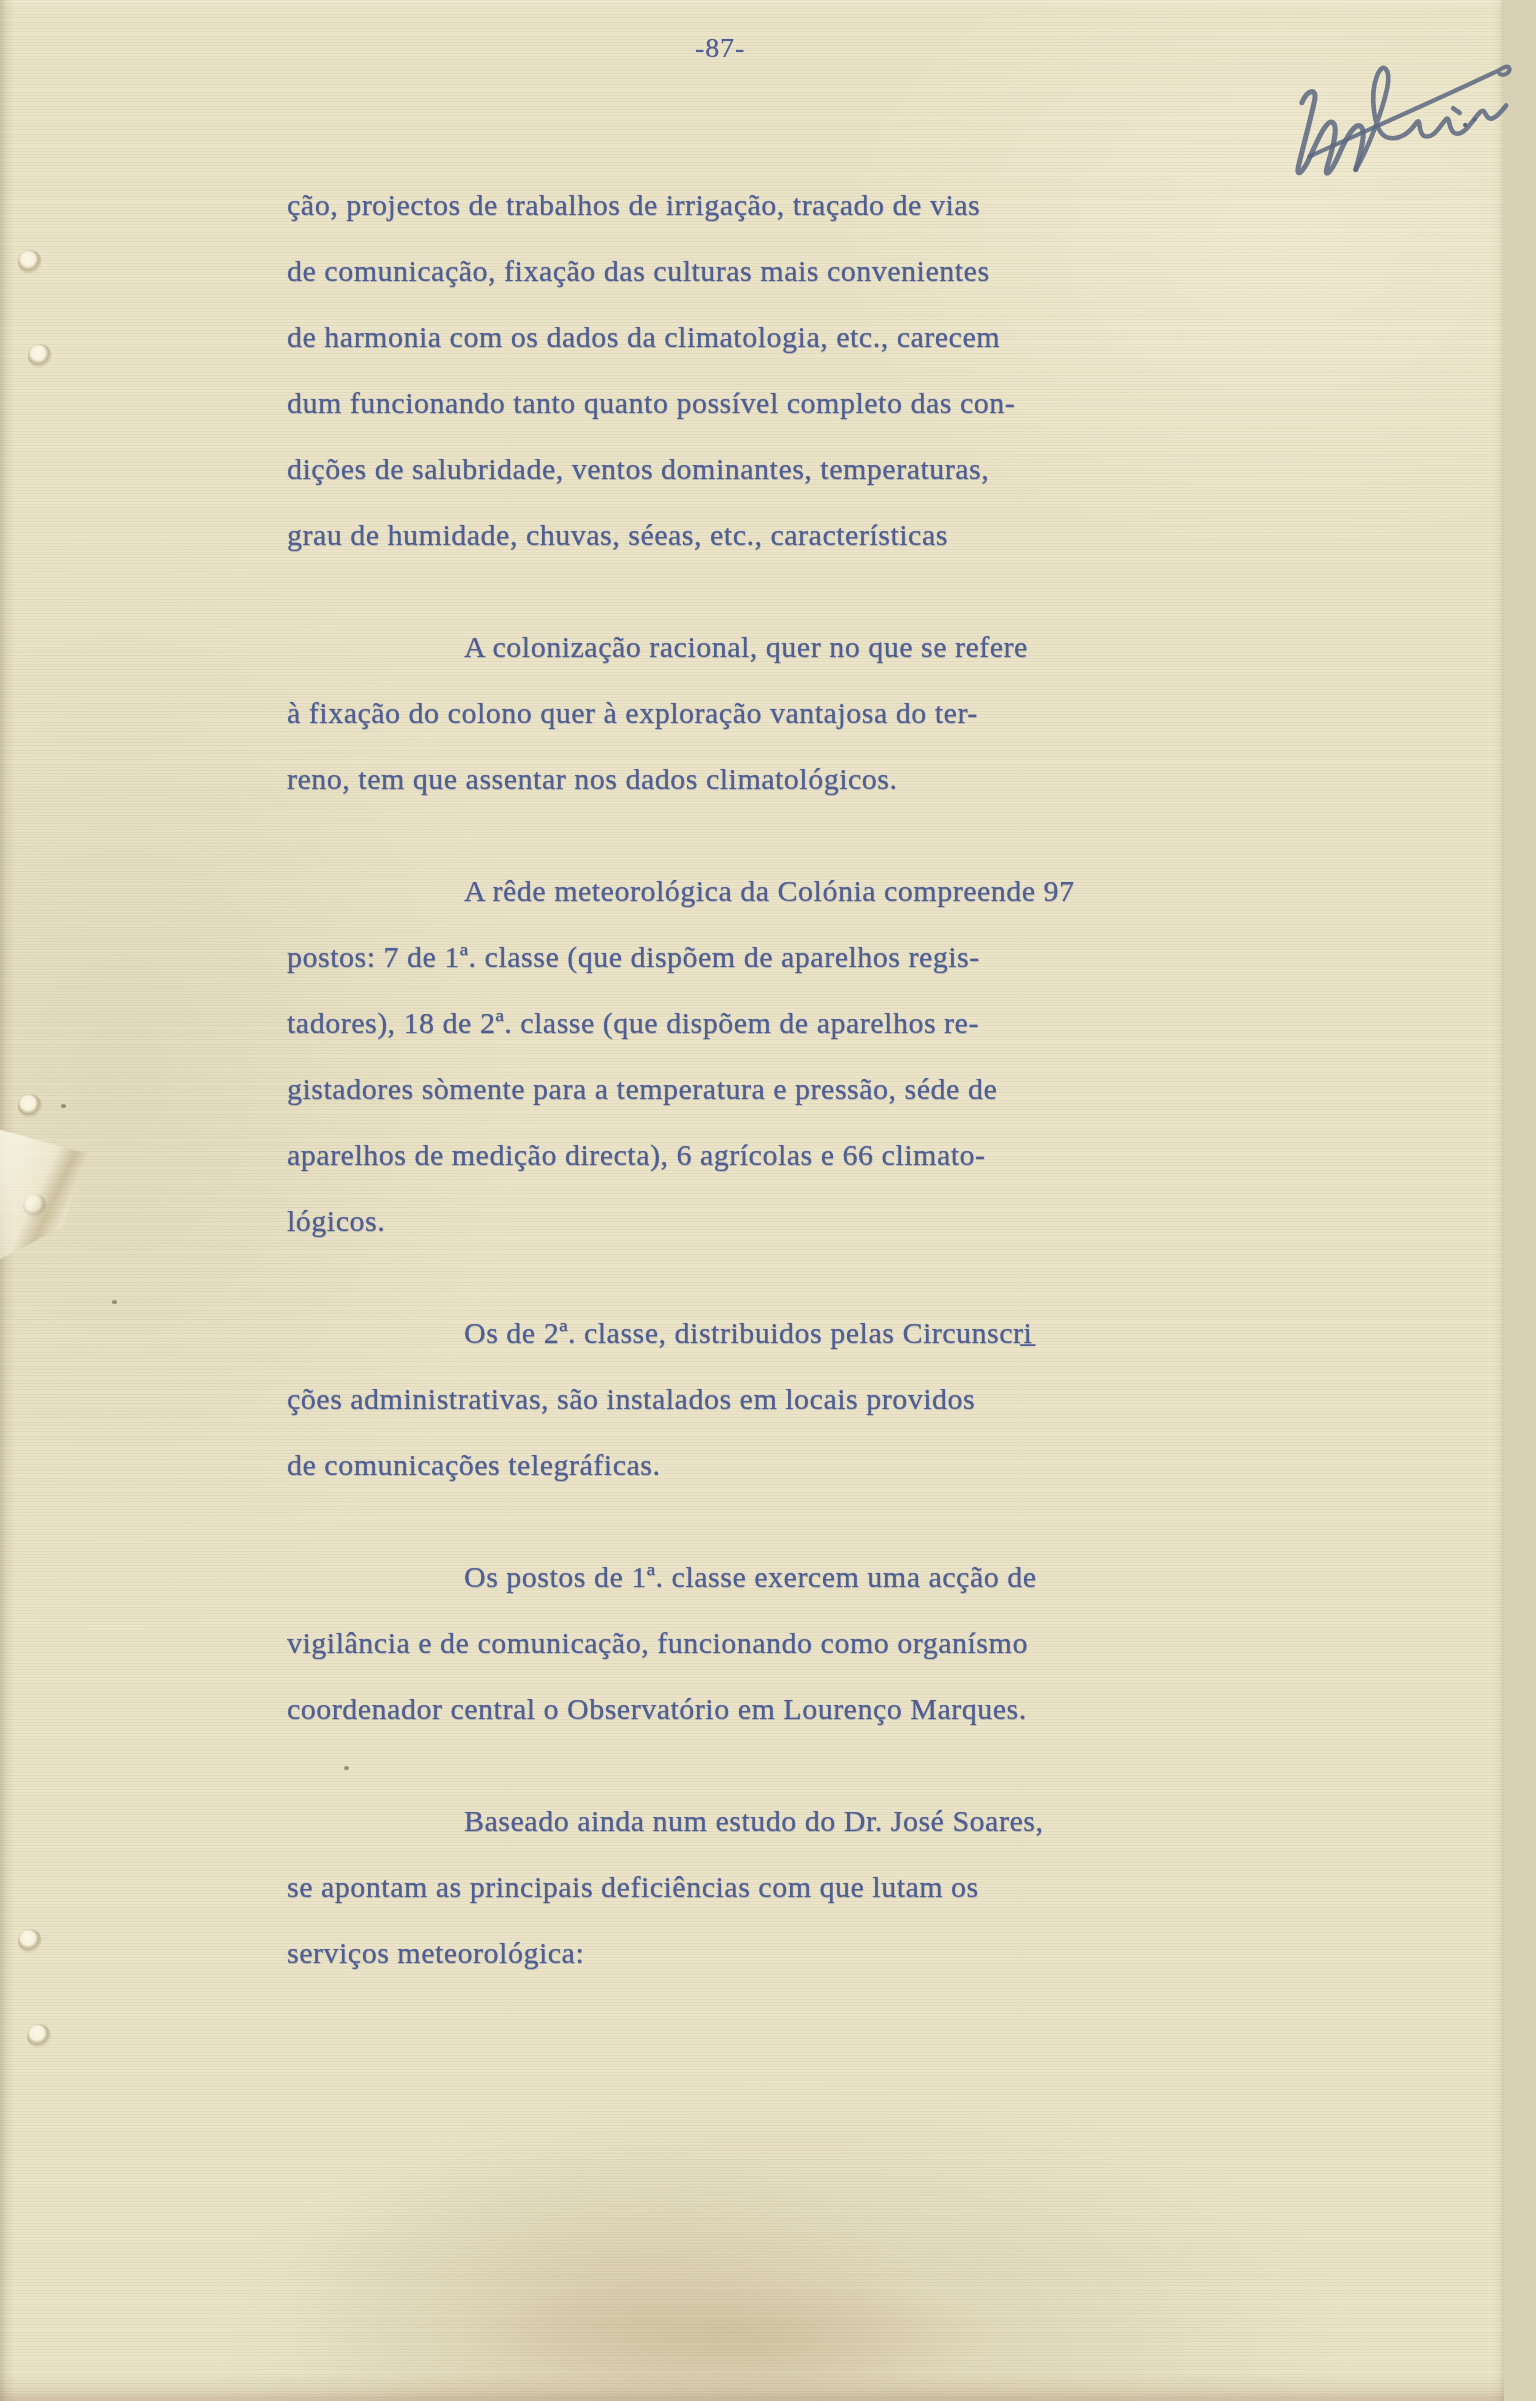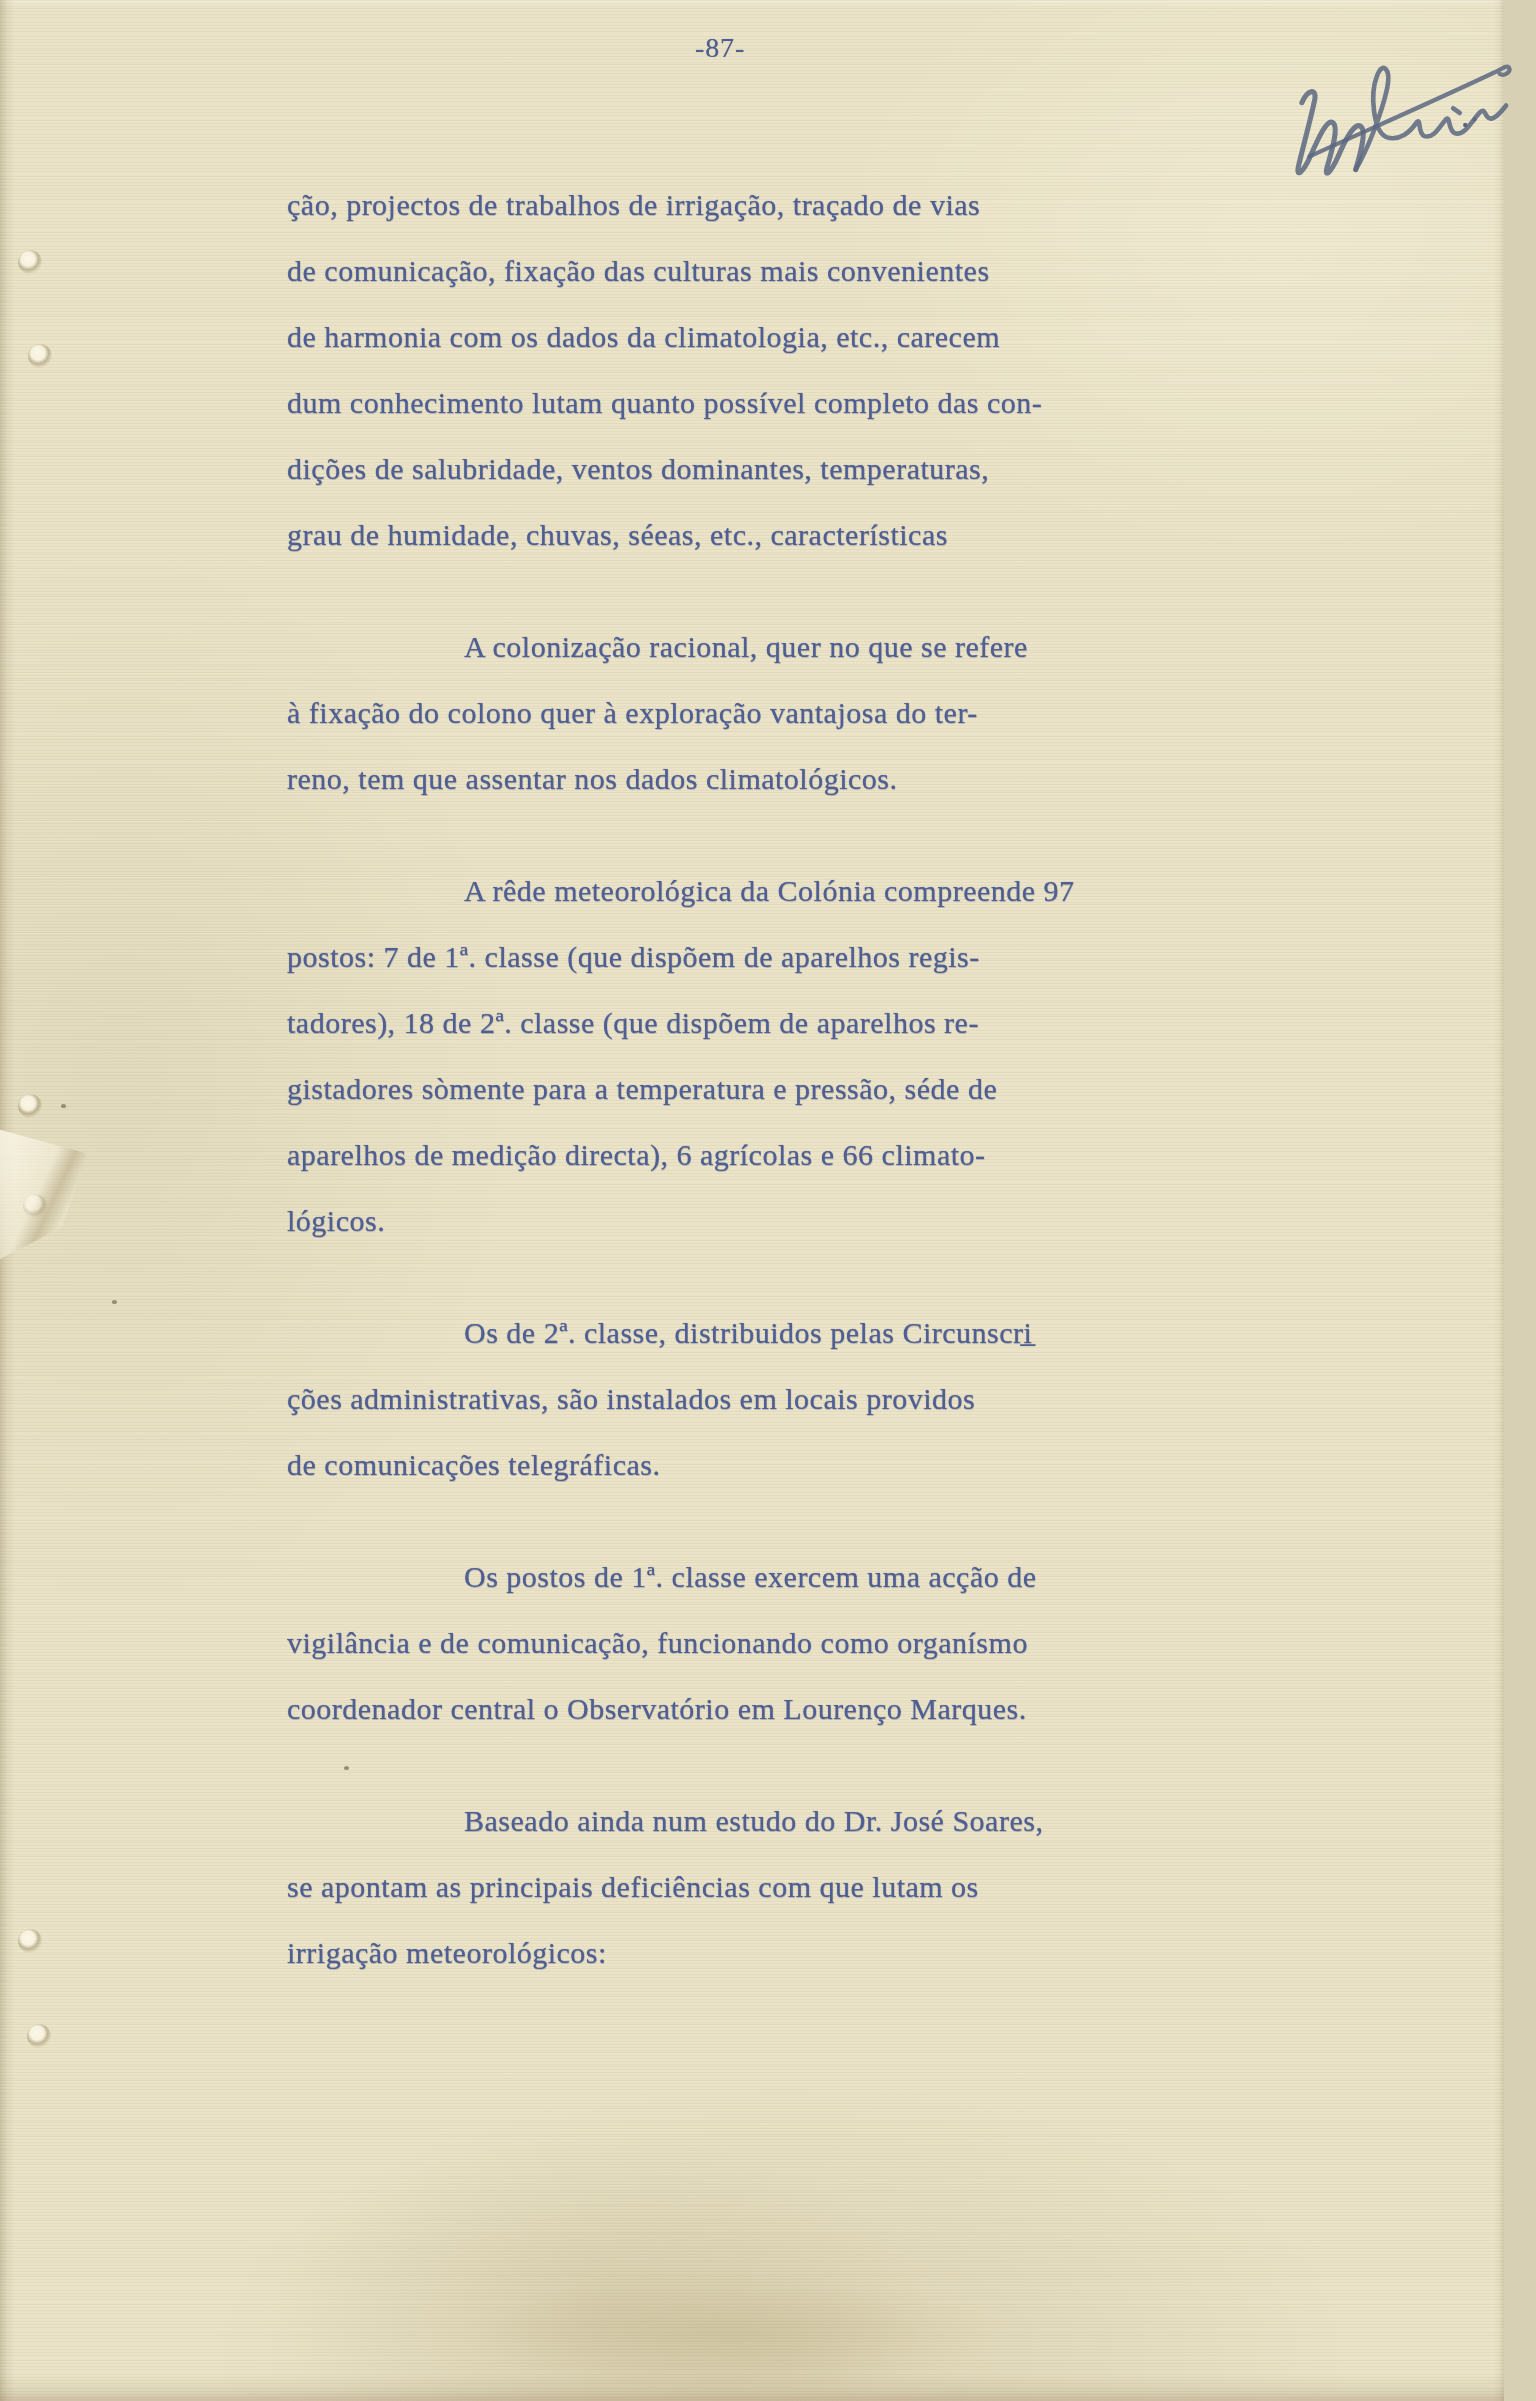--- a/index.html
+++ b/index.html
@@ -124,21 +124,21 @@
       <circle cx="206" cy="82" r="2.4" fill="#5a6780" stroke="none"></circle>
       <circle cx="216" cy="76" r="2.2" fill="#5a6780" stroke="none"></circle>
     </g>
   </svg>
 
   <div class="text-block" id="text-block">
       <div class="para">
         <div class="line">ção, projectos de trabalhos de irrigação, traçado de vias</div>
         <div class="line">de comunicação, fixação das culturas mais convenientes</div>
         <div class="line">de harmonia com os dados da climatologia, etc., carecem</div>
-        <div class="line">dum conhecimento lutam quanto possível completo das con-</div>
+        <div class="line">dum funcionando tanto quanto possível completo das con-</div>
         <div class="line">dições de salubridade, ventos dominantes, temperaturas,</div>
         <div class="line">grau de humidade, chuvas, séeas, etc., características</div>
       </div>
       <div class="para indent">
         <div class="line">A colonização racional, quer no que se refere</div>
         <div class="line">à fixação do colono quer à exploração vantajosa do ter-</div>
         <div class="line">reno, tem que assentar nos dados climatológicos.</div>
       </div>
       <div class="para indent">
         <div class="line">A rêde meteorológica da Colónia compreende 97</div>
@@ -154,21 +154,21 @@
         <div class="line">de comunicações telegráficas.</div>
       </div>
       <div class="para indent">
         <div class="line">Os postos de 1ª. classe exercem uma acção de</div>
         <div class="line">vigilância e de comunicação, funcionando como organísmo</div>
         <div class="line">coordenador central o Observatório em Lourenço Marques.</div>
       </div>
       <div class="para indent">
         <div class="line">Baseado ainda num estudo do Dr. José Soares,</div>
         <div class="line">se apontam as principais deficiências com que lutam os</div>
-        <div class="line">irrigação meteorológicos:</div>
+        <div class="line">serviços meteorológica:</div>
       </div>
     </div>
 
   <div class="dent" style="left:17.7px;  top:250px;"></div>
   <div class="dent" style="left:28px;  top:344px;"></div>
   <div class="dent" style="left:17.7px;  top:1094px;"></div>
   <div class="dent" style="left:23px;  top:1194px;"></div>
   <div class="dent" style="left:17.7px;  top:1929px;"></div>
   <div class="dent" style="left:27px;  top:2024px;"></div>
   <div class="speck" style="left:61px;  top:1104px;"></div>

